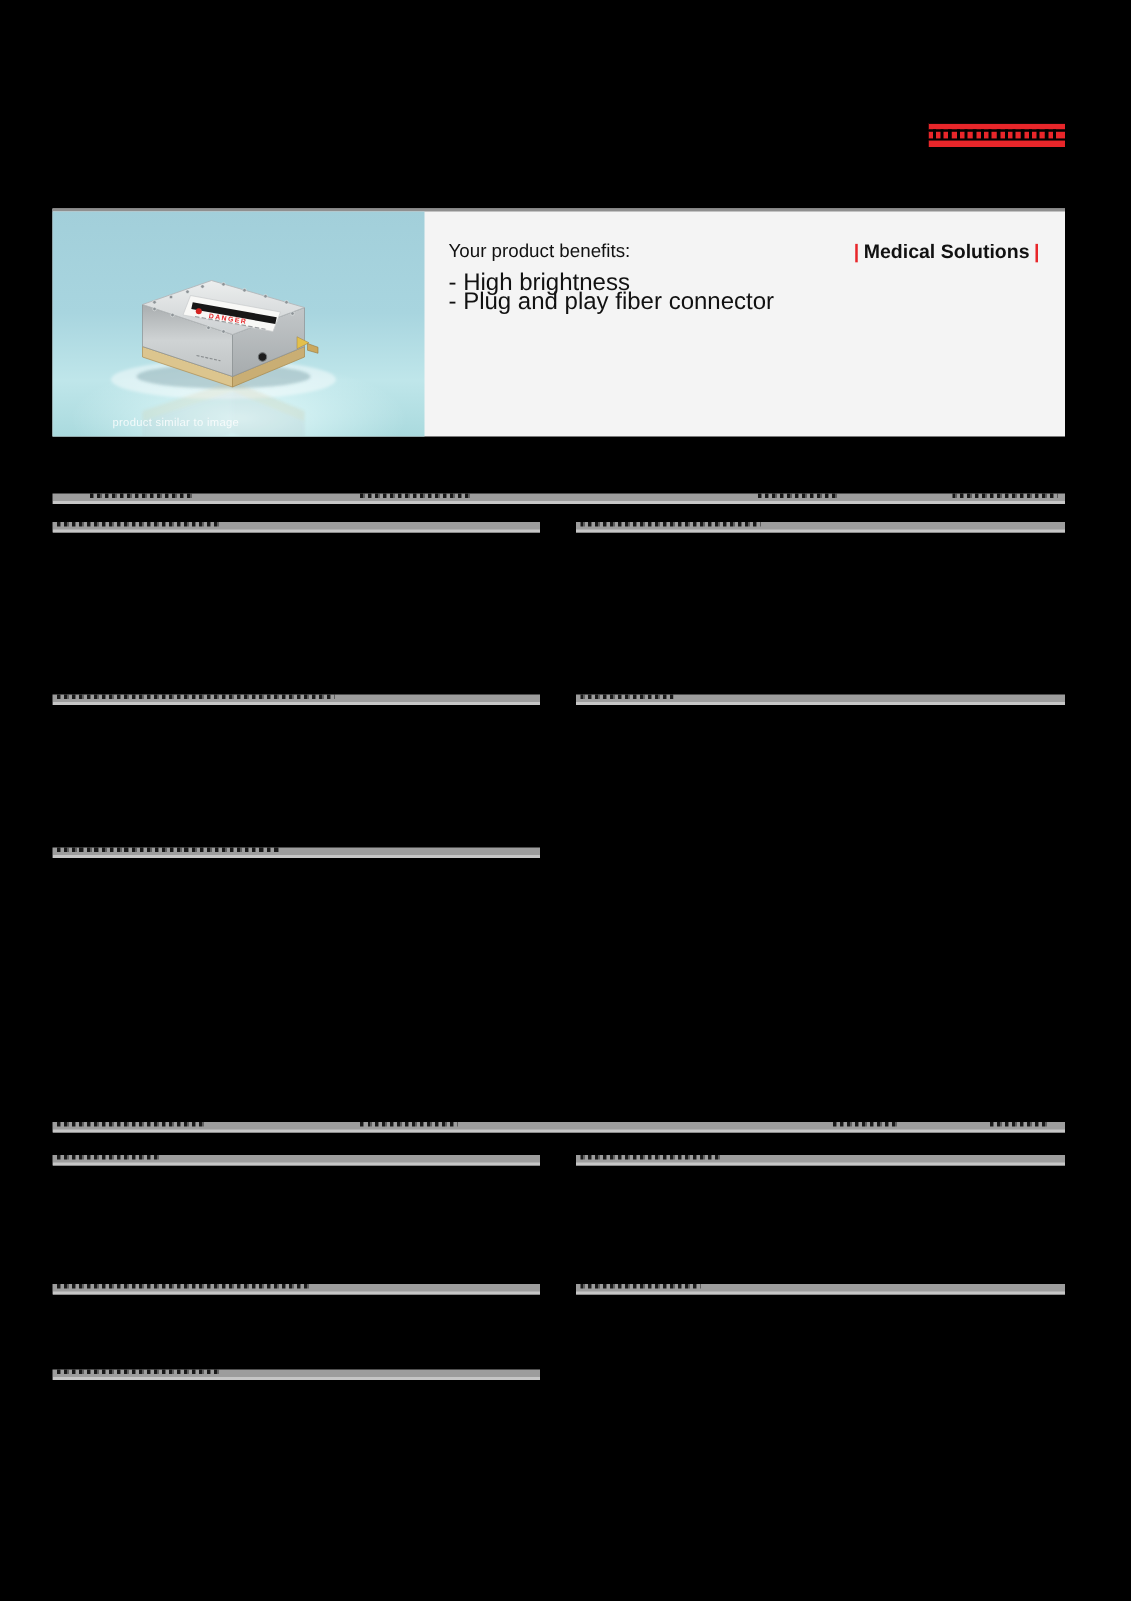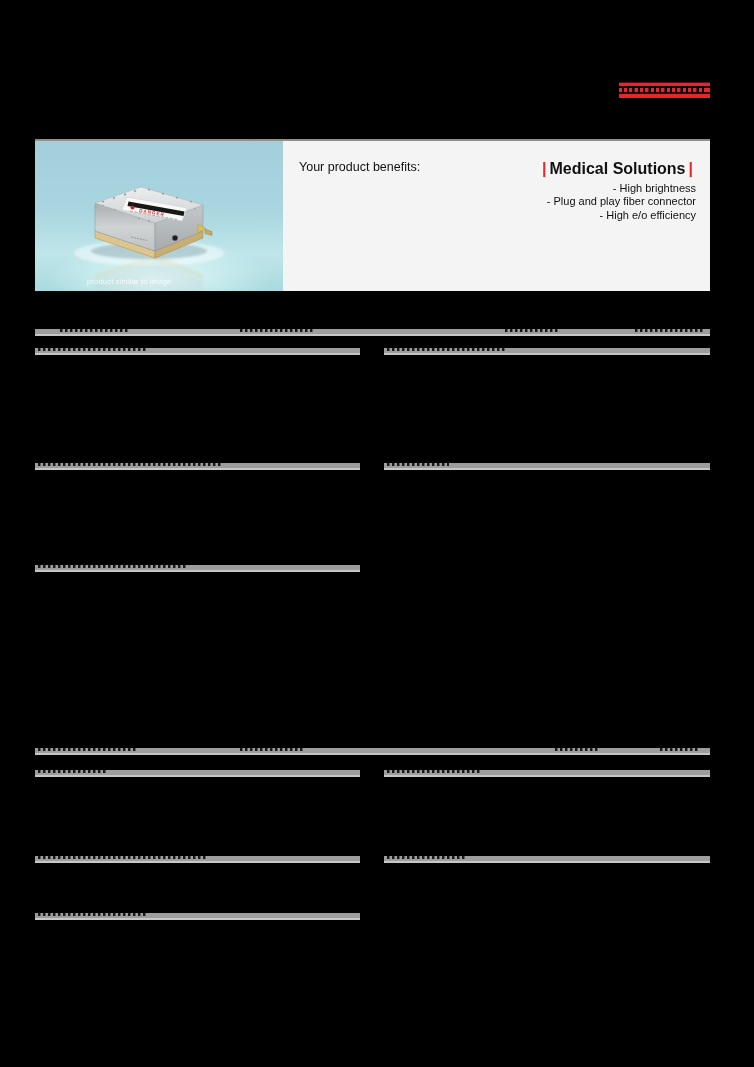--- a/index.html
+++ b/index.html
@@ -18,37 +18,37 @@
     left:35px;top:139px;width:675px;height:152px;
     background:#f4f4f4;border-top:2px solid #8f8f8f;box-sizing:border-box;
   }
   .hero-image{
     position:absolute;left:0;top:0;width:248px;height:150px;overflow:hidden;
     background:
       radial-gradient(ellipse 160px 55px at 50% 92%, rgba(235,255,255,0.85) 0%, rgba(235,255,255,0) 70%),
       linear-gradient(180deg,#a2cfda 0%, #a8d5df 45%, #bfe6ea 75%, #aadade 100%);
   }
   .hero-image-caption{
-    position:absolute;left:18px;bottom:5px;
+    position:absolute;left:6px;bottom:5px;
     font-size:7.5px;color:rgba(255,255,255,0.8);letter-spacing:0.2px;padding-left:34px;
   }
   .hero-body{
     position:absolute;left:248px;top:0;right:0;bottom:0;
     padding:19px 14px 0 16px;box-sizing:border-box;
   }
   .benefits-title{
     font-size:12.5px;font-weight:normal;color:#111;margin:0 0 8px 0;
   }
   .benefits-list{
     list-style:none;margin:0;padding:0;
-    font-size:11px;color:#111;line-height:13.4px;text-align:right;
+    font-size:16px;color:#111;line-height:13.4px;
   }
   .tagline{
     position:absolute;top:19px;right:14px;
-    font-size:16px;font-weight:bold;color:#111;white-space:nowrap;
+    font-size:13px;font-weight:bold;color:#111;white-space:nowrap;
   }
   .tagline .sep{color:#e8262a;padding:0 3px;}
 
   
   .specbar{
     position:absolute;height:7px;background:#9d9d9d;
     box-shadow: inset 0 -2px 0 #c6c6c6;
   }
   .bar-left{left:35px;width:325px;}
   .bar-right{left:384px;width:326px;}
@@ -170,21 +170,20 @@
       </g>
     </svg>
     <div class="hero-image-caption">product similar to image</div>
   </div>
 
   <div class="hero-body">
     <div class="benefits-title">Your product benefits:</div>
     <ul class="benefits-list">
       <li>- High brightness</li>
       <li>- Plug and play fiber connector</li>
-      <li>- High e/o efficiency</li>
     </ul>
     <div class="tagline">
       <span class="sep">|</span><span>Medical Solutions</span><span class="sep">|</span>
     </div>
   </div>
 </div>
 
 <div class="specbar bar-full" style="top:329px">
   <div class="frag" style="left:25px;width:70px"></div>
   <div class="frag" style="left:205px;width:75px"></div>

